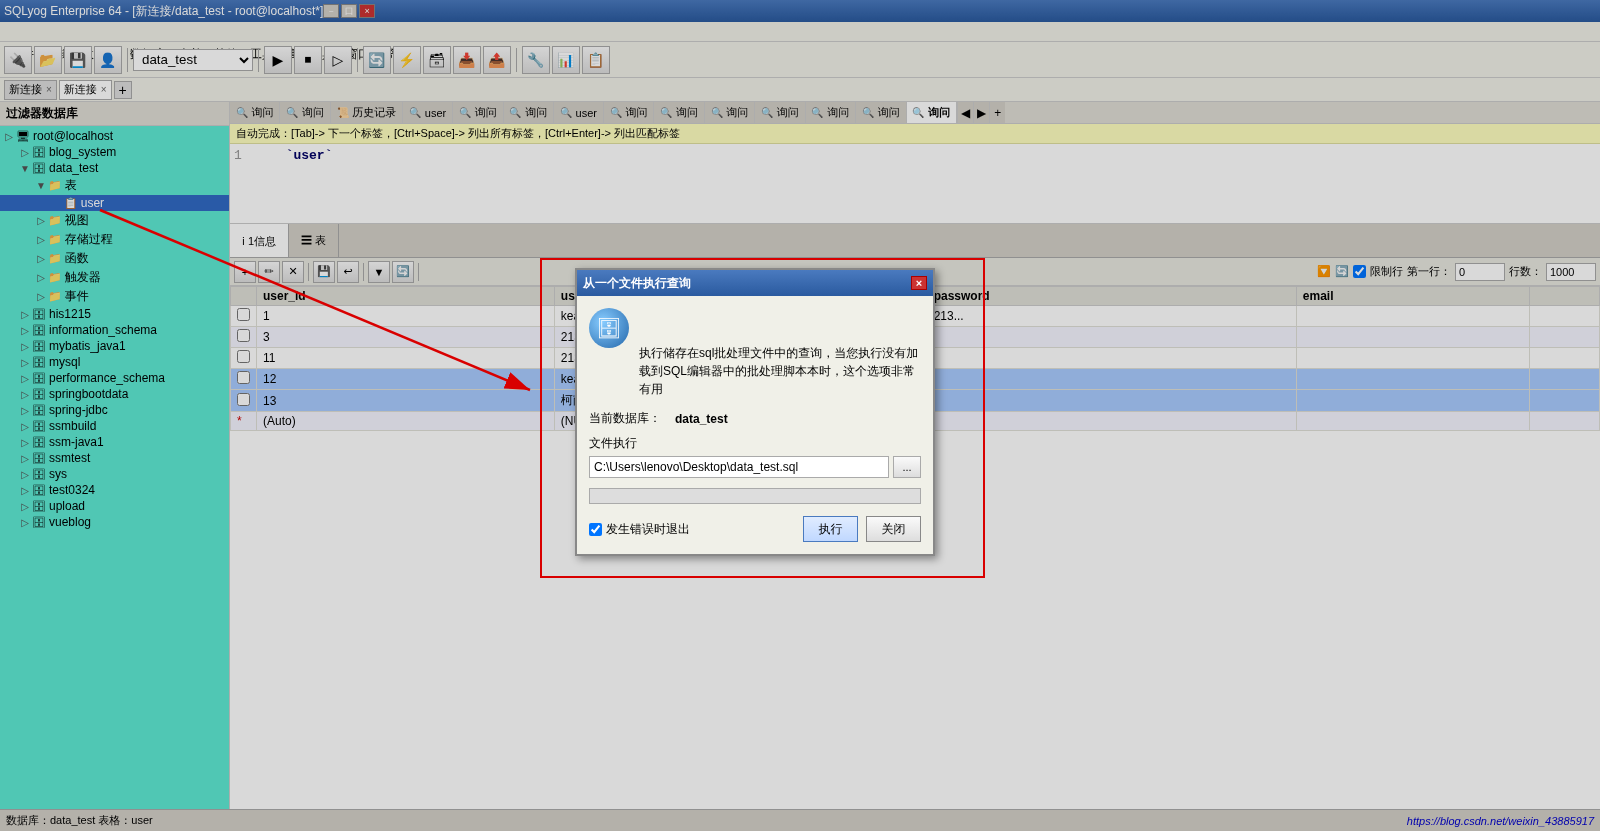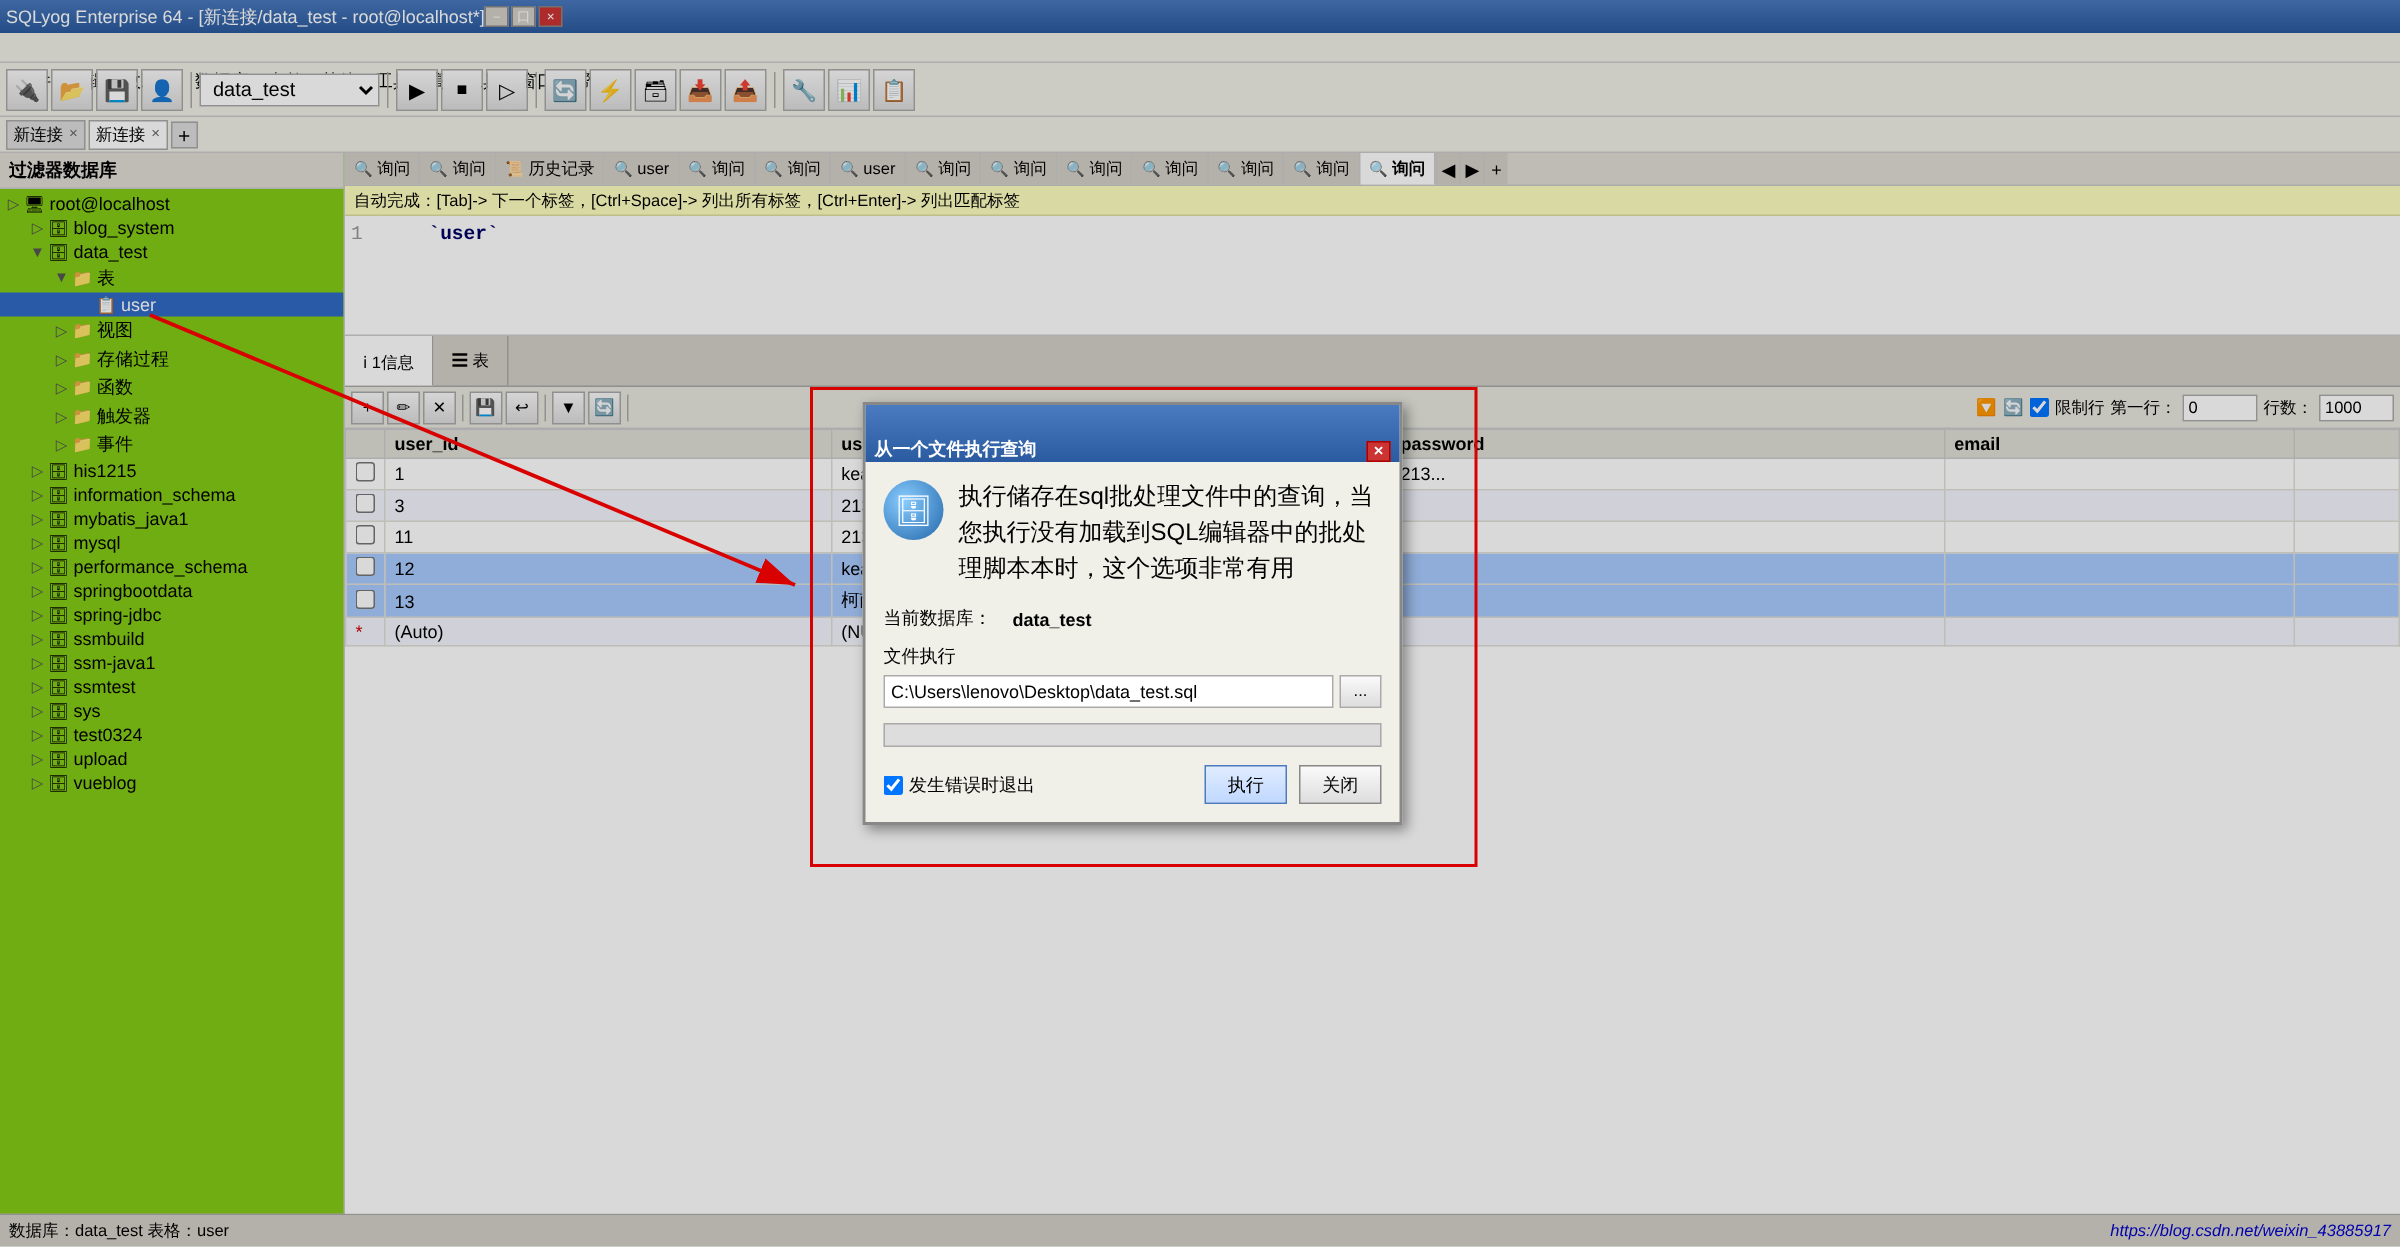--- a/index.html
+++ b/index.html
@@ -96,21 +96,21 @@
 
     
     .main-layout {
       display: flex;
       height: calc(831px - 22px - 20px - 36px - 24px - 22px);
     }
 
     
     .sidebar {
       width: 230px;
-      background: #84cc16;
+      background: #5eead4;
       border-right: 1px solid #ccc;
       display: flex;
       flex-direction: column;
     }
     .sidebar-header {
       background: #e0ddd5;
       padding: 3px 6px;
       font-weight: bold;
       font-size: 12px;
       border-bottom: 1px solid #ccc;
@@ -314,23 +314,23 @@
     .dialog {
       position: absolute;
       background: #f0f0e8;
       border: 2px solid #888;
       box-shadow: 3px 3px 8px rgba(0,0,0,0.4);
       width: 360px;
     }
     .dialog-titlebar {
       background: linear-gradient(to bottom, #4a7abf, #2a5a9f);
       color: white;
-      height: 38px;
-      display: flex;
-      align-items: flex-end;
+      height: 26px;
+      display: flex;
+      align-items: center;
       padding: 0 6px;
       font-size: 12px;
       font-weight: bold;
     }
     .dialog-titlebar-text { flex: 1; }
     .dialog-close-btn {
       width: 16px; height: 14px;
       background: #cc3333;
       border: 1px solid #aa0000;
       color: white;
@@ -349,21 +349,21 @@
     }
     .dialog-icon {
       width: 40px; height: 40px;
       background: radial-gradient(circle at 35% 35%, #88ccff, #2266aa);
       border-radius: 50%;
       display: flex; align-items: center; justify-content: center;
       color: white;
       font-size: 20px;
       flex-shrink: 0;
     }
-    .dialog-desc { font-size: 16px; line-height: 1.5; }
+    .dialog-desc { font-size: 12px; line-height: 1.5; margin-top: 36px; }
     .dialog-db-row {
       display: flex;
       gap: 6px;
       margin-bottom: 8px;
       align-items: center;
       font-size: 12px;
     }
     .dialog-db-label { min-width: 80px; }
     .dialog-db-value { font-weight: bold; }
     .dialog-section-label { font-size: 12px; margin-bottom: 4px; }

